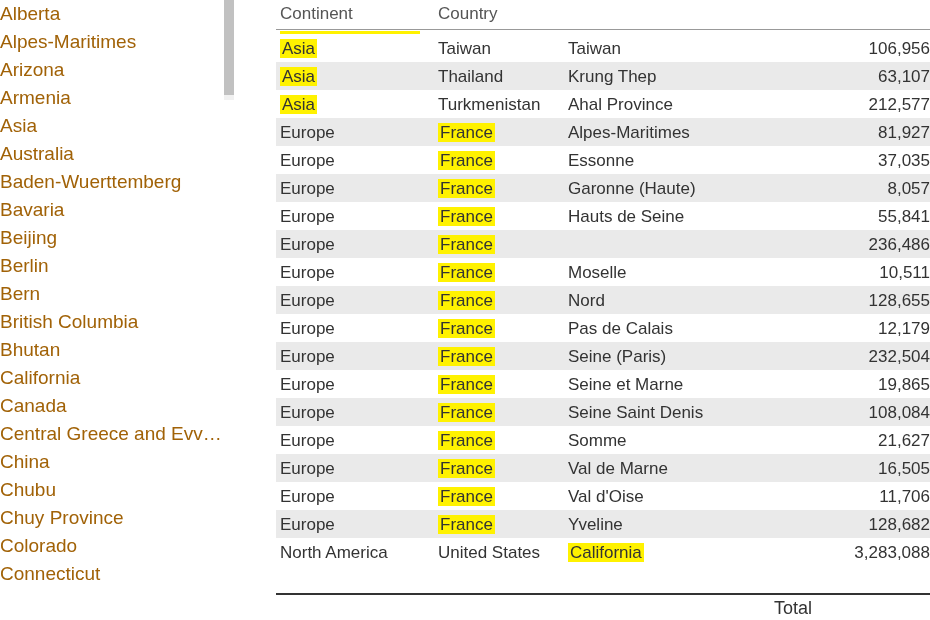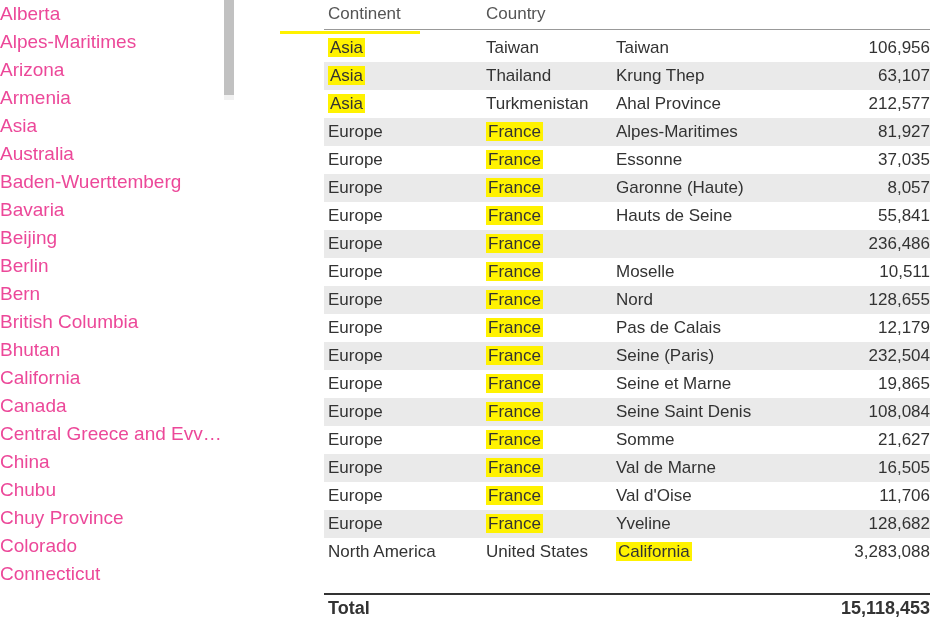--- a/index.html
+++ b/index.html
@@ -18,21 +18,21 @@
       padding-top: 0;
       overflow-y: hidden;
       position: relative;
       flex-shrink: 0;
     }
     .sidebar-list {
       list-style: none;
     }
     .sidebar-item {
       padding: 3px 4px 3px 0;
-      color: #ec4899;
+      color: #a16207;
       white-space: nowrap;
       overflow: hidden;
       text-overflow: ellipsis;
       font-size: 19px;
       cursor: pointer;
     }
     .scrollbar-track {
       position: absolute;
       right: 6px;
       top: 0;
@@ -51,24 +51,23 @@
     }
     .main {
       flex: 1;
       padding-left: 36px;
       display: flex;
       flex-direction: column;
       overflow: hidden;
     }
     .table-header, .table-row, .total-row {
       display: flex;
-      align-items: flex-start;
+      align-items: flex-end;
       min-height: 27px;
       line-height: 27px;
-      margin-left: 48px;
     }
     .table-header {
       color: #555;
       font-size: 17px;
       border-bottom: 1px solid #999;
       padding-bottom: 2px;
       margin-bottom: 1px;
     }
     .highlight-line {
       height: 3px;
@@ -92,22 +91,23 @@
     .col-country   { width: 130px; padding-left: 2px; }
     .col-state     { width: 200px; padding-left: 2px; }
     .col-amount    { flex: 1; text-align: right; padding-right: 0; white-space: nowrap; overflow: hidden; }
     .hl {
       background: #fff200;
       padding: 0 2px;
       display: inline;
     }
     .total-row {
       border-top: 2px solid #333;
-      font-weight: bold;
+      font-weight: normal;
       height: 20px;
+      flex-direction: column;
     }
   </style>
 </head>
 <body>
 
 <div class="sidebar">
   <ul class="sidebar-list" id="sidebar-list">
       <li class="sidebar-item">Alberta</li>
       <li class="sidebar-item">Alpes-Maritimes</li>
       <li class="sidebar-item">Arizona</li>

